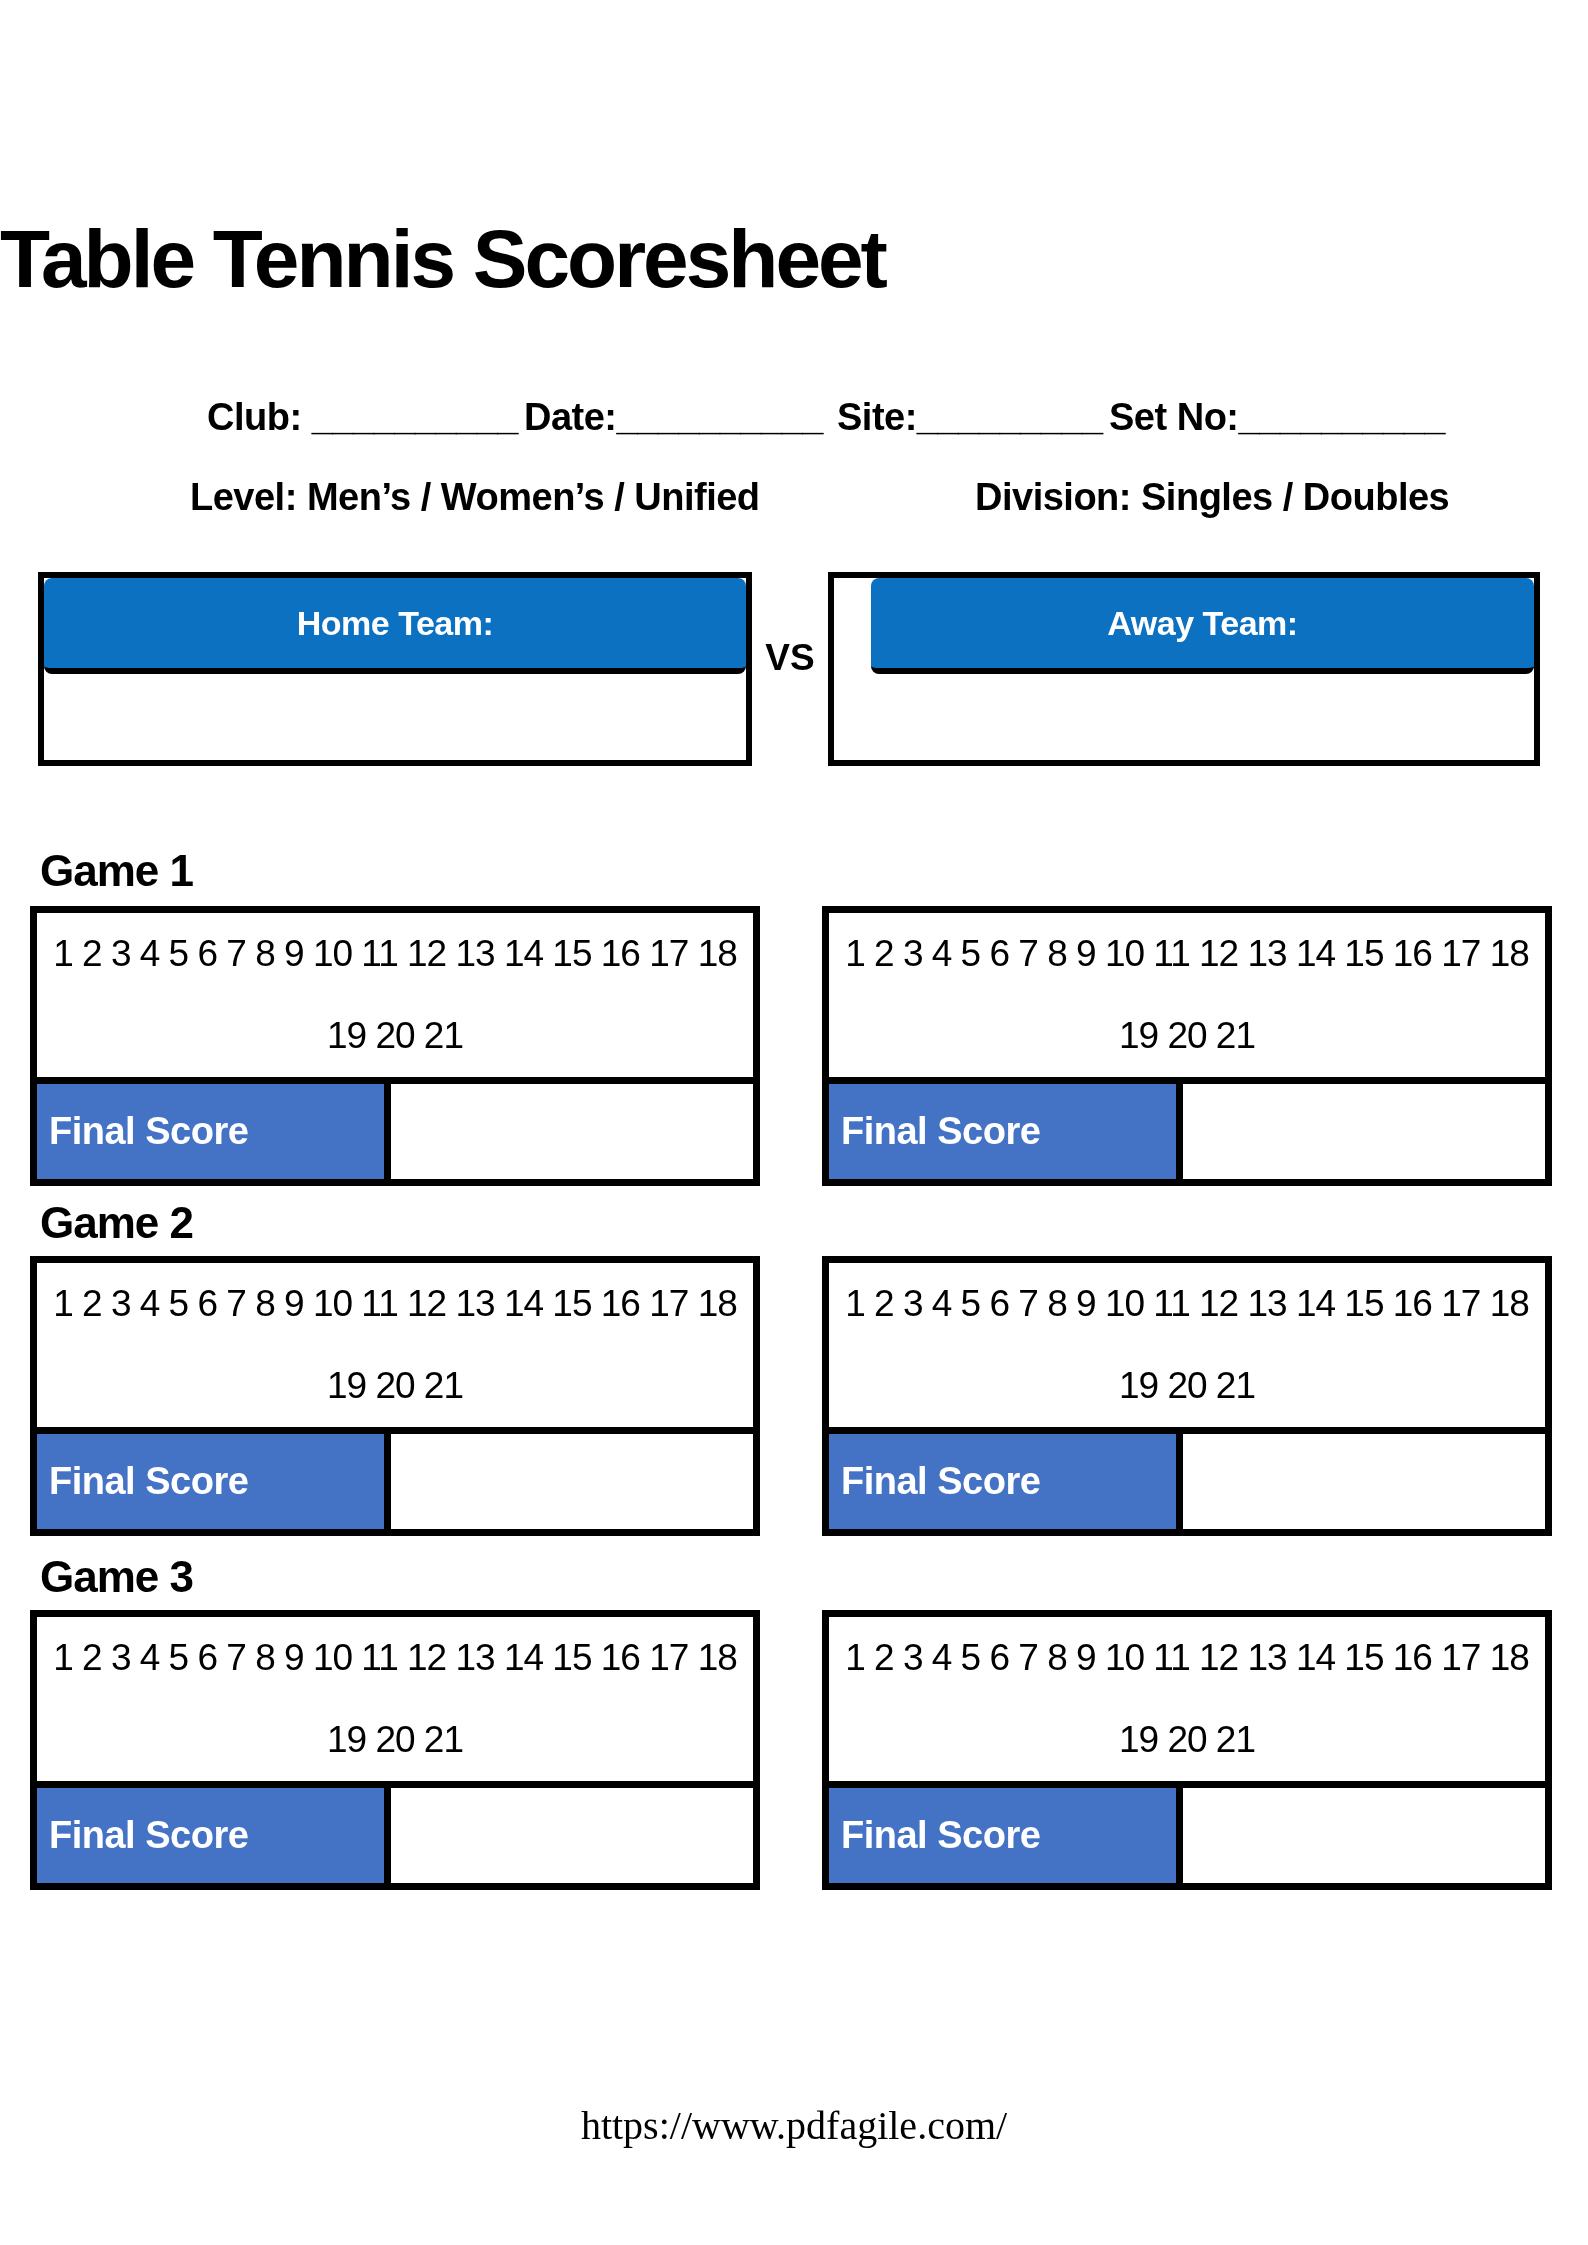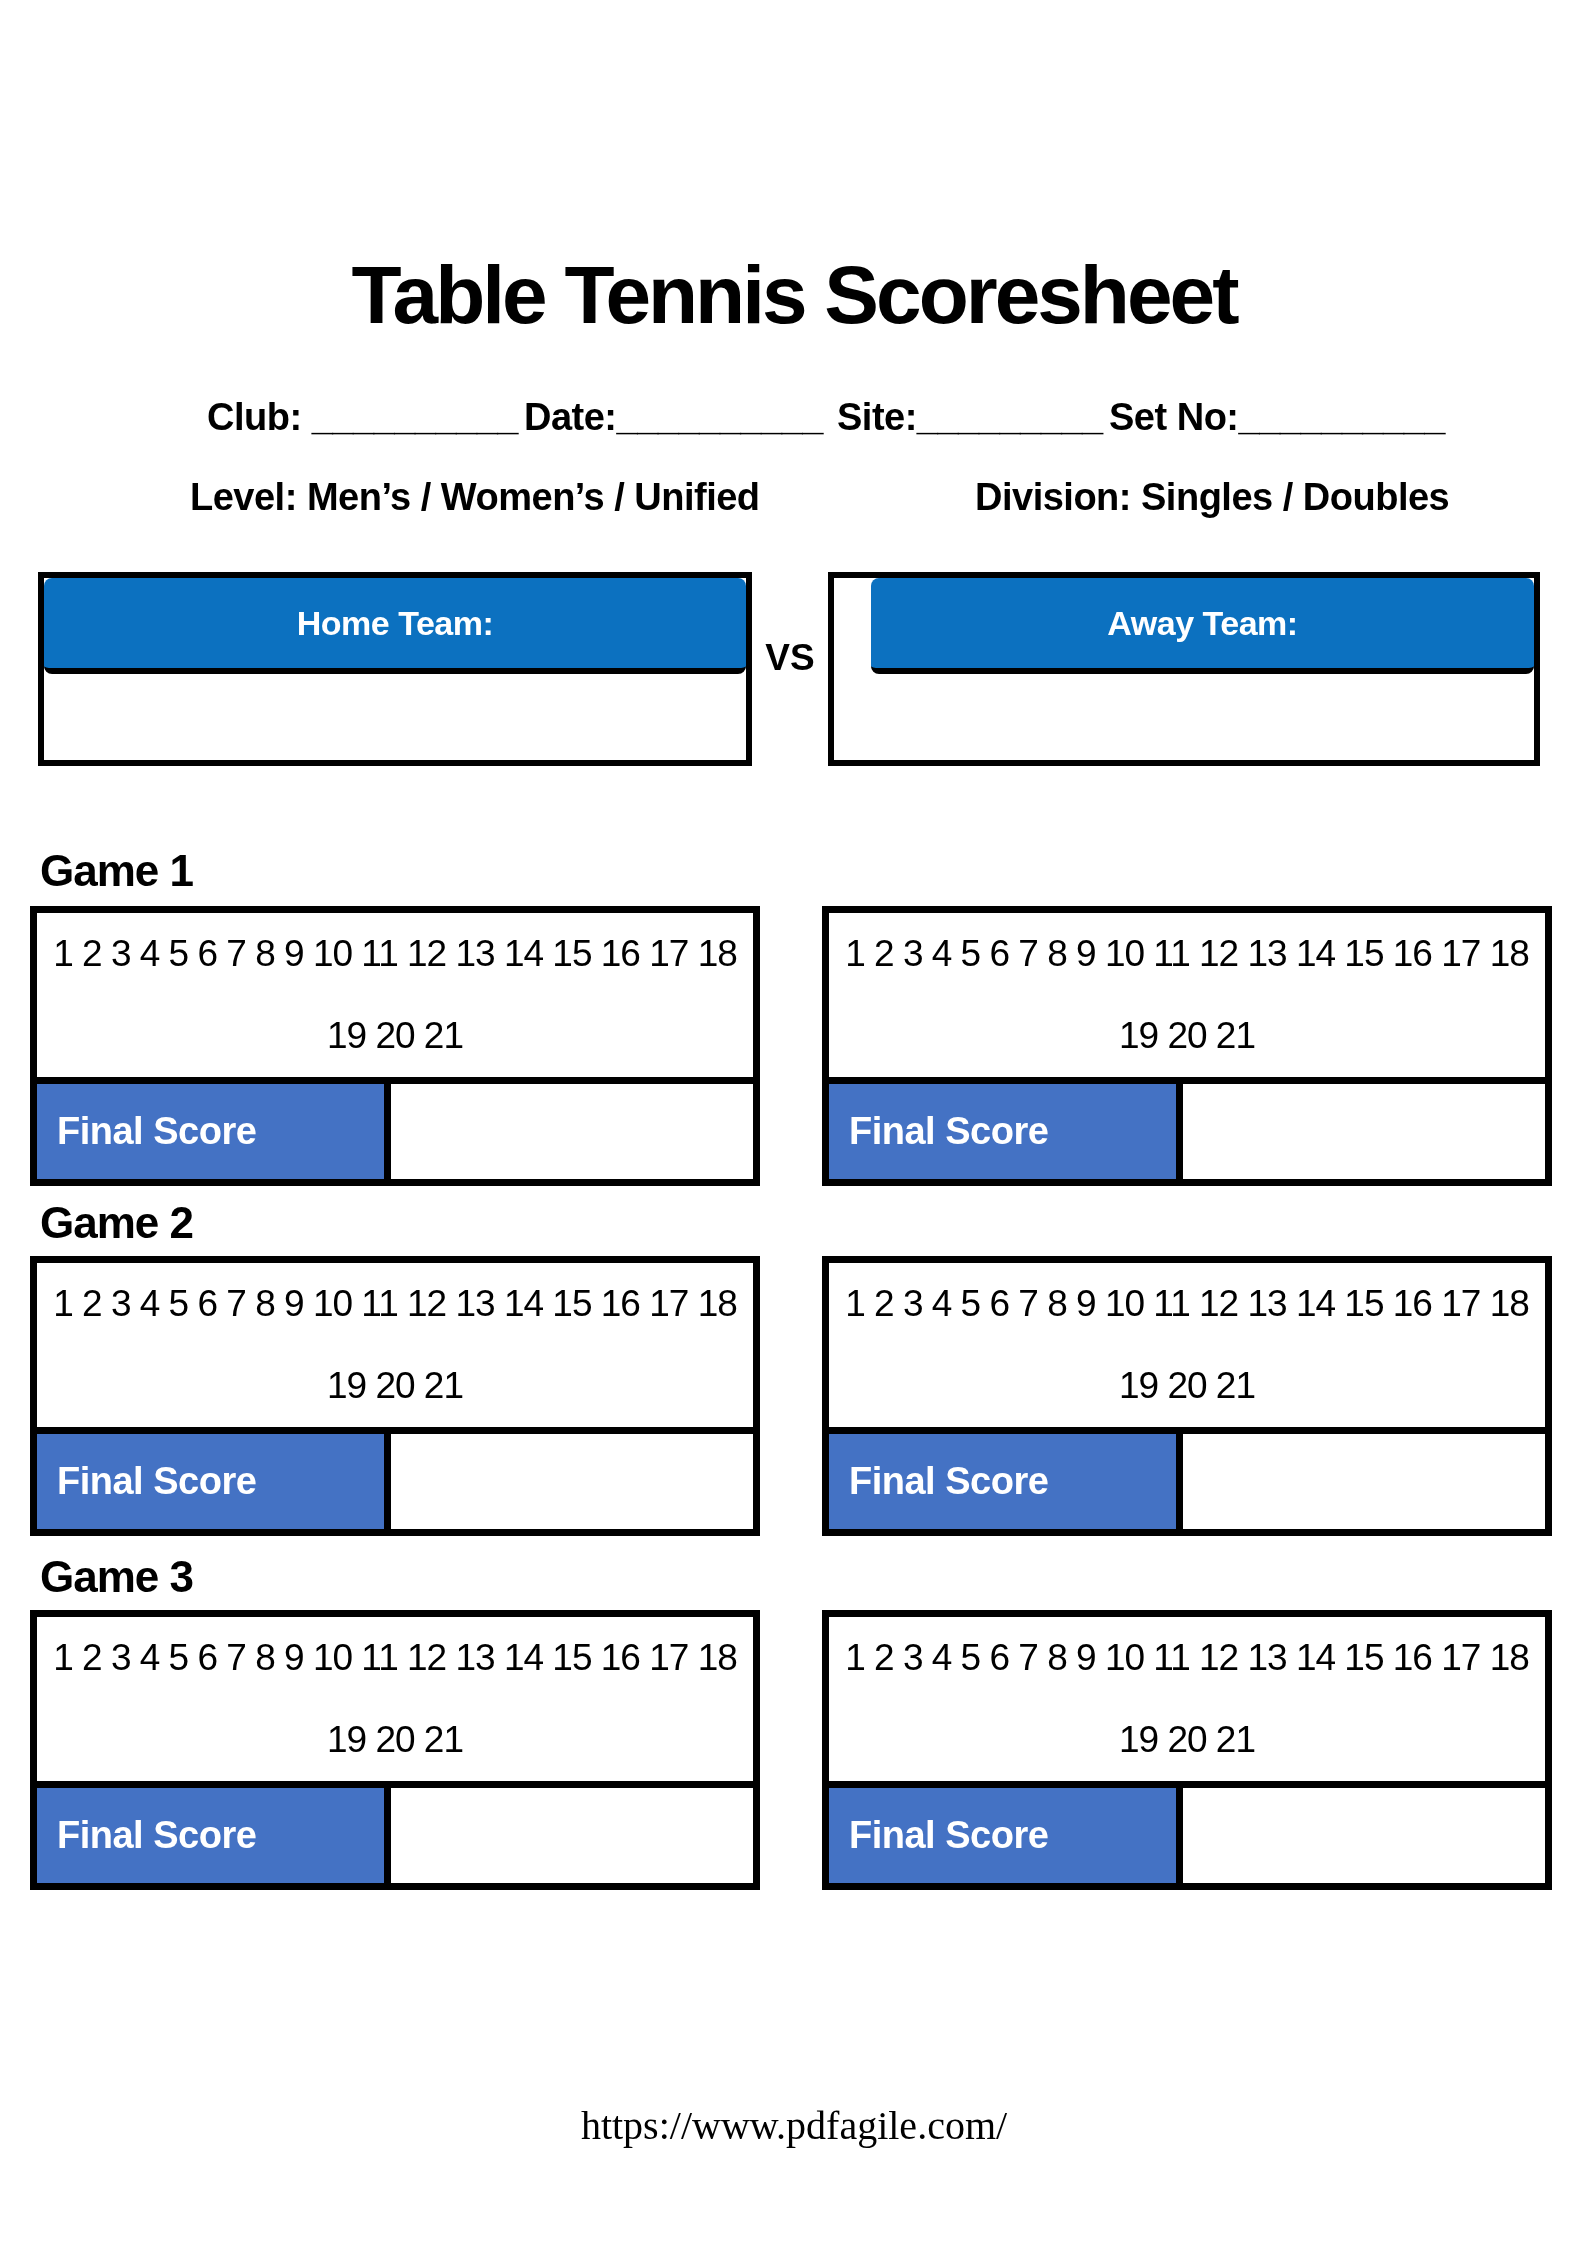--- a/index.html
+++ b/index.html
@@ -12,26 +12,24 @@
     width:1588px;
     height:2245px;
     background:#ffffff;
     font-family:"Liberation Sans",sans-serif;
     color:#000;
     overflow:hidden;
   }
   .title{
     position:absolute;
     top:212px;left:0;width:100%;
-    text-align:center;
     font-size:82px;
     font-weight:bold;
     letter-spacing:-3px;
     white-space:nowrap;
-    margin-top:36px;
   }
   .field{
     position:absolute;
     top:396px;
     font-size:38px;
     font-weight:bold;
     letter-spacing:-0.5px;
     white-space:nowrap;
     margin-left:17px;
   }
@@ -99,21 +97,21 @@
     height:95px;
     border-top:7px solid #000;
     display:flex;
   }
   .final-label{
     width:354px;
     background:var(--final-blue);
     border-right:7px solid #000;
     color:#fff;font-weight:bold;font-size:38px;
     display:flex;align-items:center;
-    padding-left:20px;
+    padding-left:12px;
     box-sizing:border-box;
     letter-spacing:-0.5px;
   }
   .final-value{flex:1;background:#fff;}
 
   .footer{
     position:absolute;
     top:2102px;left:0;width:100%;
     text-align:center;
     font-family:"Liberation Serif",serif;

